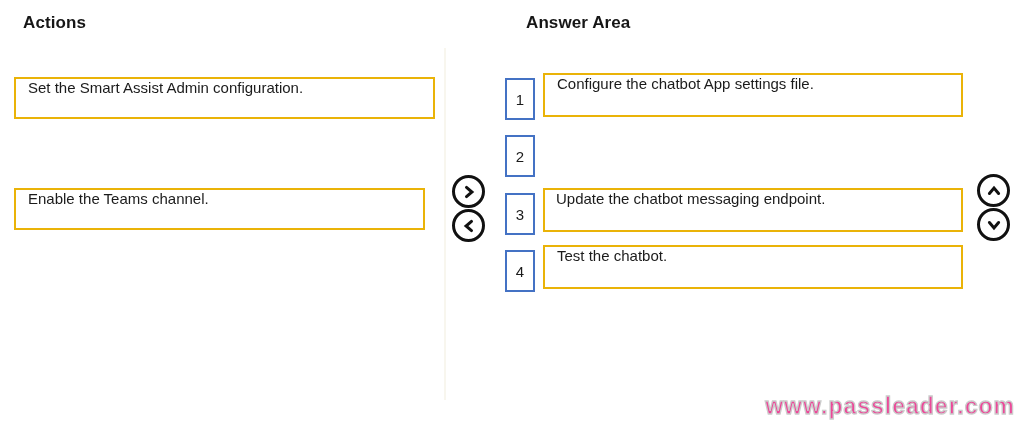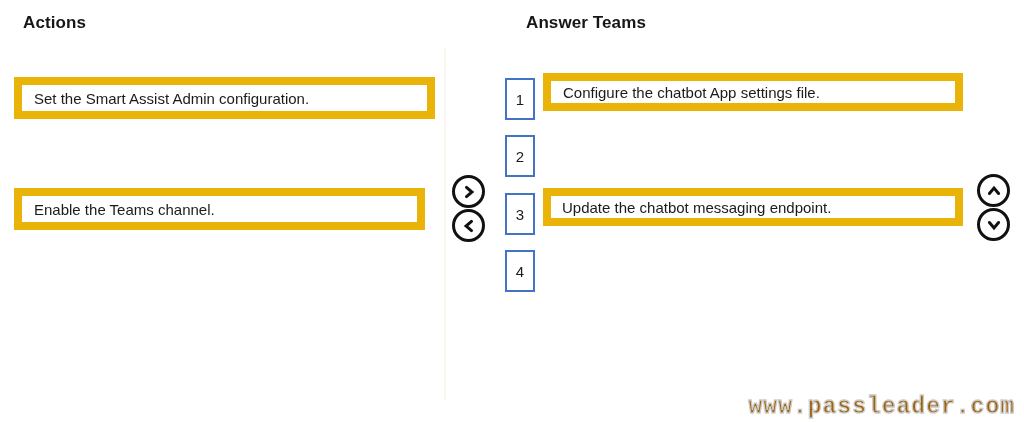--- a/index.html
+++ b/index.html
@@ -19,24 +19,23 @@
     font-size: 17px;
     font-weight: bold;
     color: #161616;
     letter-spacing: 0.1px;
   }
   .actions-title { left: 23px; top: 13px; }
   .answer-title  { left: 526px; top: 13px; }
 
   .item-box {
     position: absolute;
-    border: 8px solid #eab308;
+    border: 2px solid #eab308;
     background: #ffffff;
     display: flex;
-    align-items: center;
     padding-left: 12px;
     font-size: 15px;
     color: #1b1b1b;
   }
 
   .action-box-0 { left: 14px; top: 77px;  width: 421px; height: 42px; }
   .action-box-1 { left: 14px; top: 188px; width: 411px; height: 42px; }
 
   .num-box {
     position: absolute;
@@ -48,21 +47,21 @@
     display: flex;
     align-items: center;
     justify-content: center;
     font-size: 15px;
     color: #1b1b1b;
   }
   .ans-box {
     position: absolute;
     left: 543px;
     width: 420px;
-    height: 38px;
+    height: 44px;
   }
   .num-0 { top: 78px; }  .ans-0 { top: 73px; }
   .num-1 { top: 135px; } .ans-1 { top: 130px; }
   .num-2 { top: 193px; } .ans-2 { top: 188px; padding-left: 11px; }
   .num-3 { top: 250px; } .ans-3 { top: 245px; }
 
   .circle-btn {
     position: absolute;
     width: 33px;
     height: 33px;
@@ -88,40 +87,40 @@
     top: 48px;
     width: 2px;
     height: 352px;
     background: #f8f6ee;
   }
 
   .watermark {
     position: absolute;
     right: 9px;
     bottom: 2px;
-    font-family: Liberation Mono, monospace;
+    font-family: Liberation Sans, sans-serif;
     font-weight: bold;
     font-size: 23px;
     letter-spacing: 1px;
-    color: #a16207;
+    color: #ec4899;
     -webkit-text-stroke: 1.3px #cccccc;
     text-shadow: 0 0 1px #d6d6d6;
     user-select: none;
   }
 </style>
 </head>
 <body>
 
 <div class="screen">
 
   <div class="divider-v"></div>
 
   <div class="panel-title actions-title">Actions</div>
 
-  <div class="panel-title answer-title">Answer Teams</div>
+  <div class="panel-title answer-title">Answer Area</div>
 
   <div class="item-box action-box-0">
     <span>Set the Smart Assist Admin configuration.</span>
   </div>
 
   <div class="item-box action-box-1">
     <span>Enable the Teams channel.</span>
   </div>
 
   <button class="circle-btn btn-right" title="move selected action to answer area">
@@ -150,20 +149,23 @@
   <div class="num-box num-2">
     <span>3</span>
   </div>
   <div class="item-box ans-box ans-2">
     <span>Update the chatbot messaging endpoint.</span>
   </div>
 
   <div class="num-box num-3">
     <span>4</span>
   </div>
+  <div class="item-box ans-box ans-3">
+    <span>Test the chatbot.</span>
+  </div>
 
   <button class="circle-btn btn-up" title="move selected answer up">
     <svg width="20" height="20" viewBox="0 0 24 24">
       <path d="M6.5 15 L12 8.5 L17.5 15" fill="none" stroke="#111111" stroke-width="3.6" stroke-linecap="round" stroke-linejoin="miter"></path>
     </svg>
   </button>
 
   <button class="circle-btn btn-down" title="move selected answer down">
     <svg width="20" height="20" viewBox="0 0 24 24">
       <path d="M6.5 9 L12 15.5 L17.5 9" fill="none" stroke="#111111" stroke-width="3.6" stroke-linecap="round" stroke-linejoin="miter"></path>

